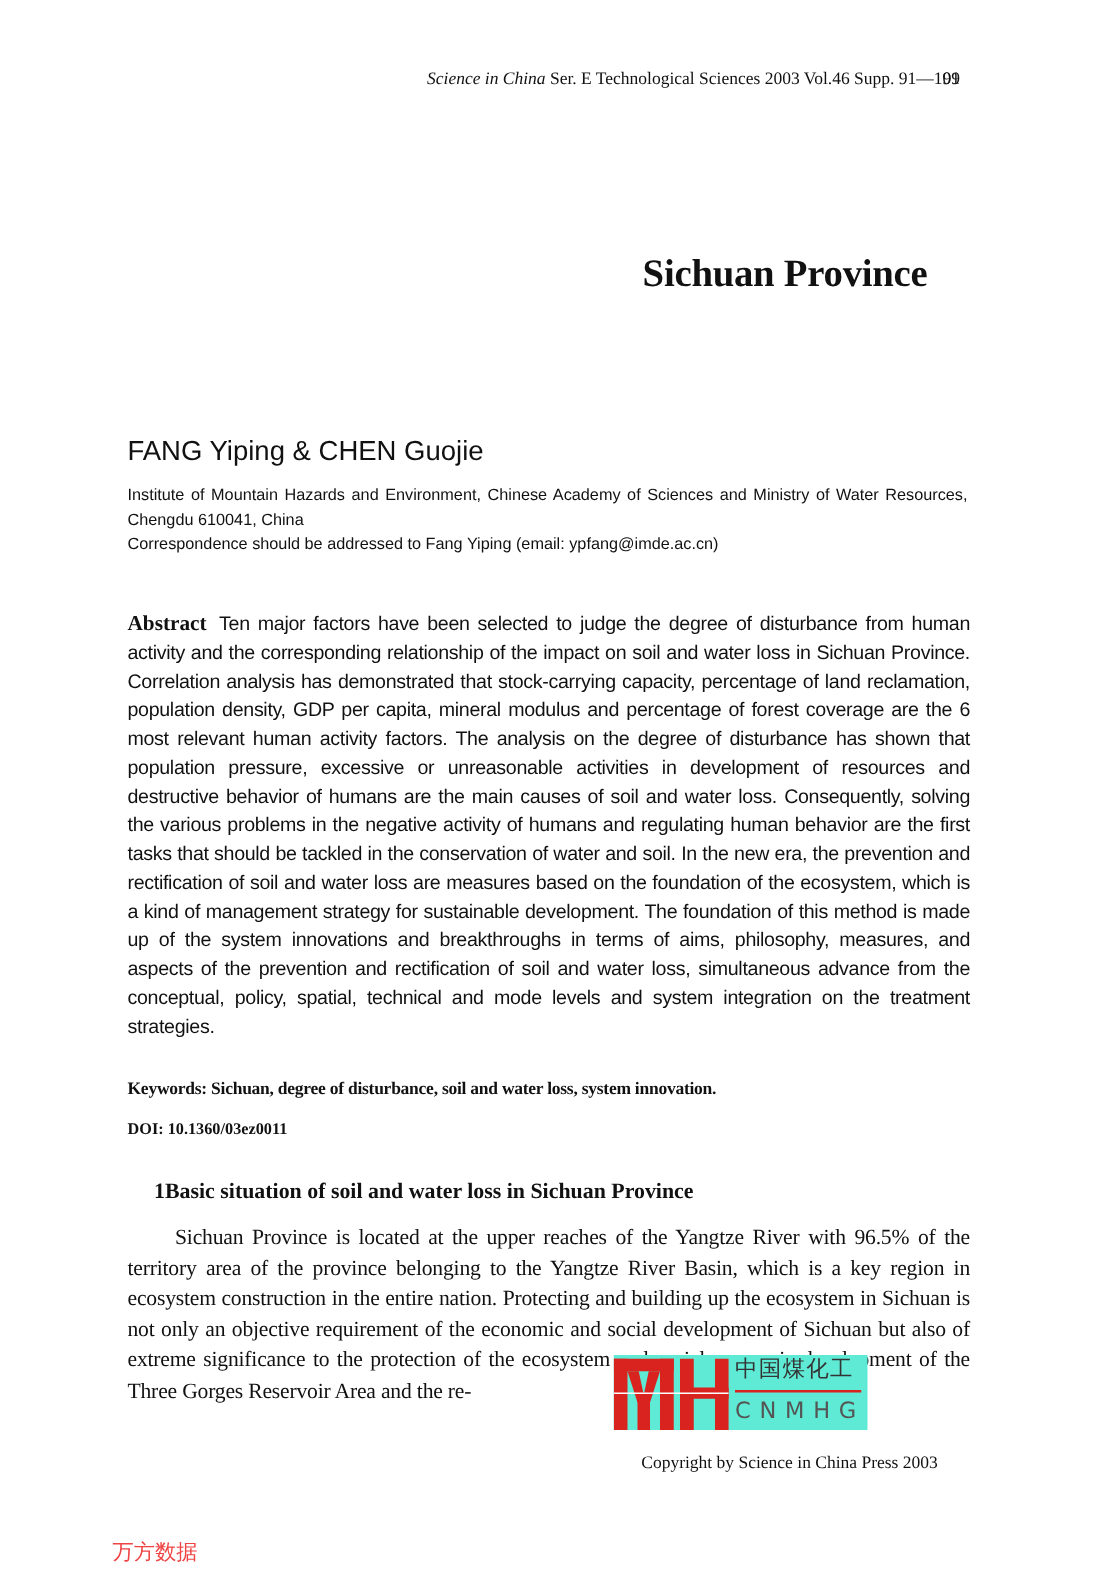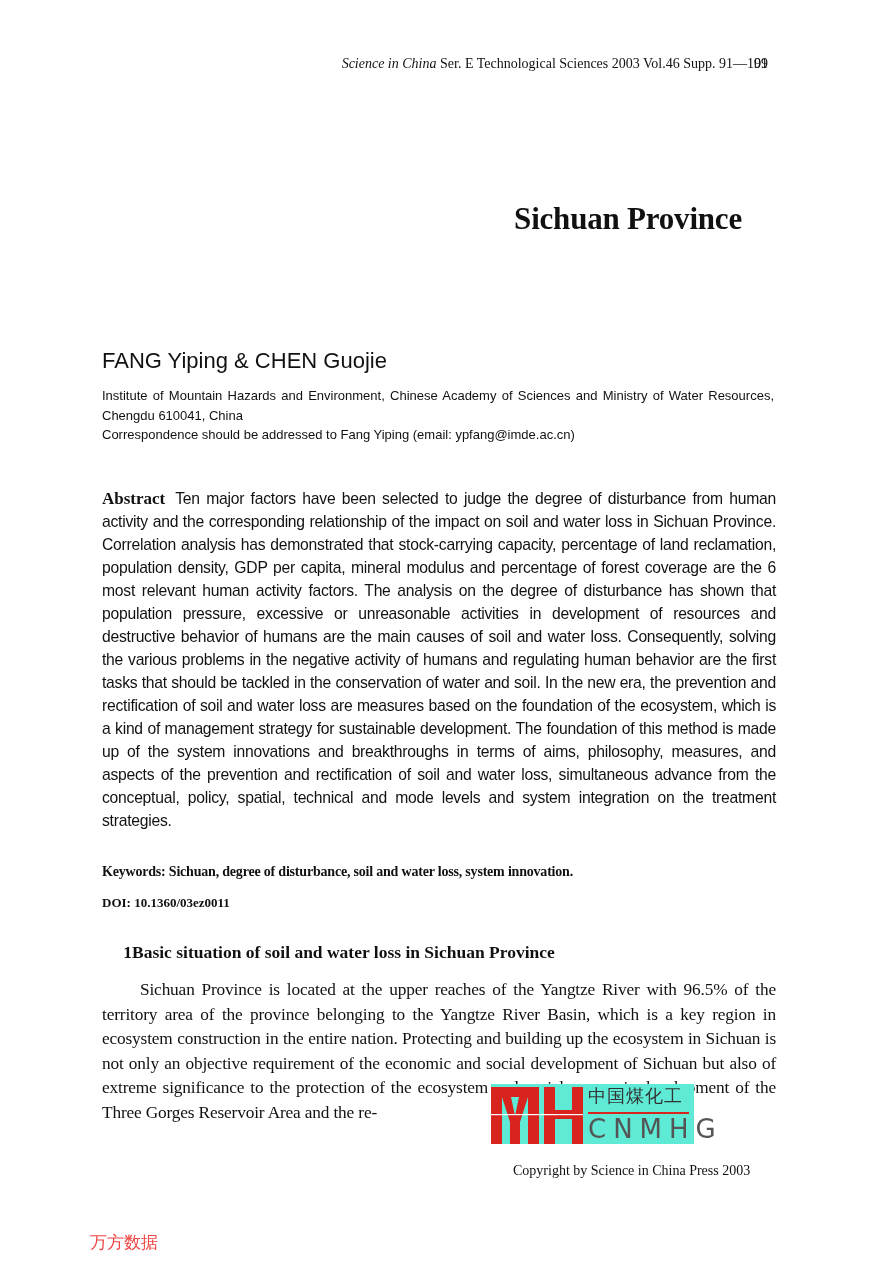--- a/index.html
+++ b/index.html
@@ -28,21 +28,21 @@
 
   #section-heading { position: absolute; top: 941px; left: 102px; font-size: 17.5px; line-height: 22px; font-weight: bold; margin: 0; }
   #section-heading .num { display: inline-block; width: 30px; }
 
   #body-para { position: absolute; top: 978px; left: 102px; width: 674px; font-size: 17.3px; line-height: 24.5px; text-align: justify; text-indent: 38px; margin: 0; letter-spacing: -0.15px; }
 
   #logo { position: absolute; top: 1084px; left: 491px; width: 203px; height: 60px; background: #5eead4; }
   #logo svg { position: absolute; left: 0; top: 0; }
   #logo .cn { position: absolute; left: 97px; top: 1px; font-size: 18px; line-height: 22px; color: #333; letter-spacing: 1px; font-family: "DejaVu Sans", sans-serif; }
   #logo .bar { position: absolute; left: 97px; top: 28px; width: 101px; height: 2px; background: #d8231f; }
-  #logo .en { position: absolute; left: 97px; top: 34px; font-size: 26px; line-height: 22px; color: #555; letter-spacing: 7px; font-family: "DejaVu Sans", sans-serif; }
+  #logo .en { position: absolute; left: 97px; top: 34px; font-size: 18px; line-height: 22px; color: #555; letter-spacing: 7px; font-family: "DejaVu Sans", sans-serif; }
 
   #copyright { position: absolute; top: 1162px; left: 513px; font-size: 14px; line-height: 18px; }
 
   #watermark { position: absolute; top: 1231px; left: 90px; font-size: 17px; line-height: 22px; color: #ef4444; font-family: "DejaVu Sans", sans-serif; }
 </style>
 </head>
 <body>
 
 <div id="running-head" class="serif">
   <i>Science in China</i><span> Ser. E Technological Sciences 2003 Vol.46 Supp. 91—109</span>

